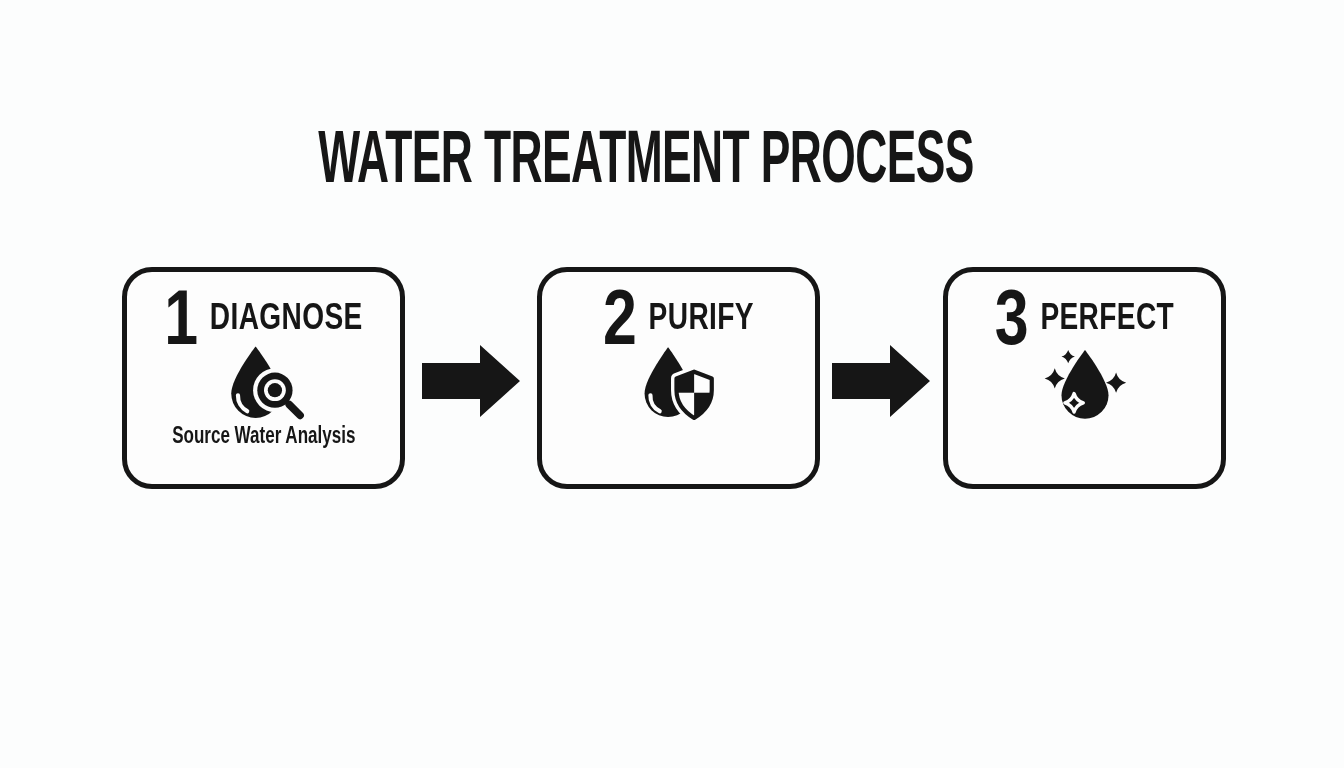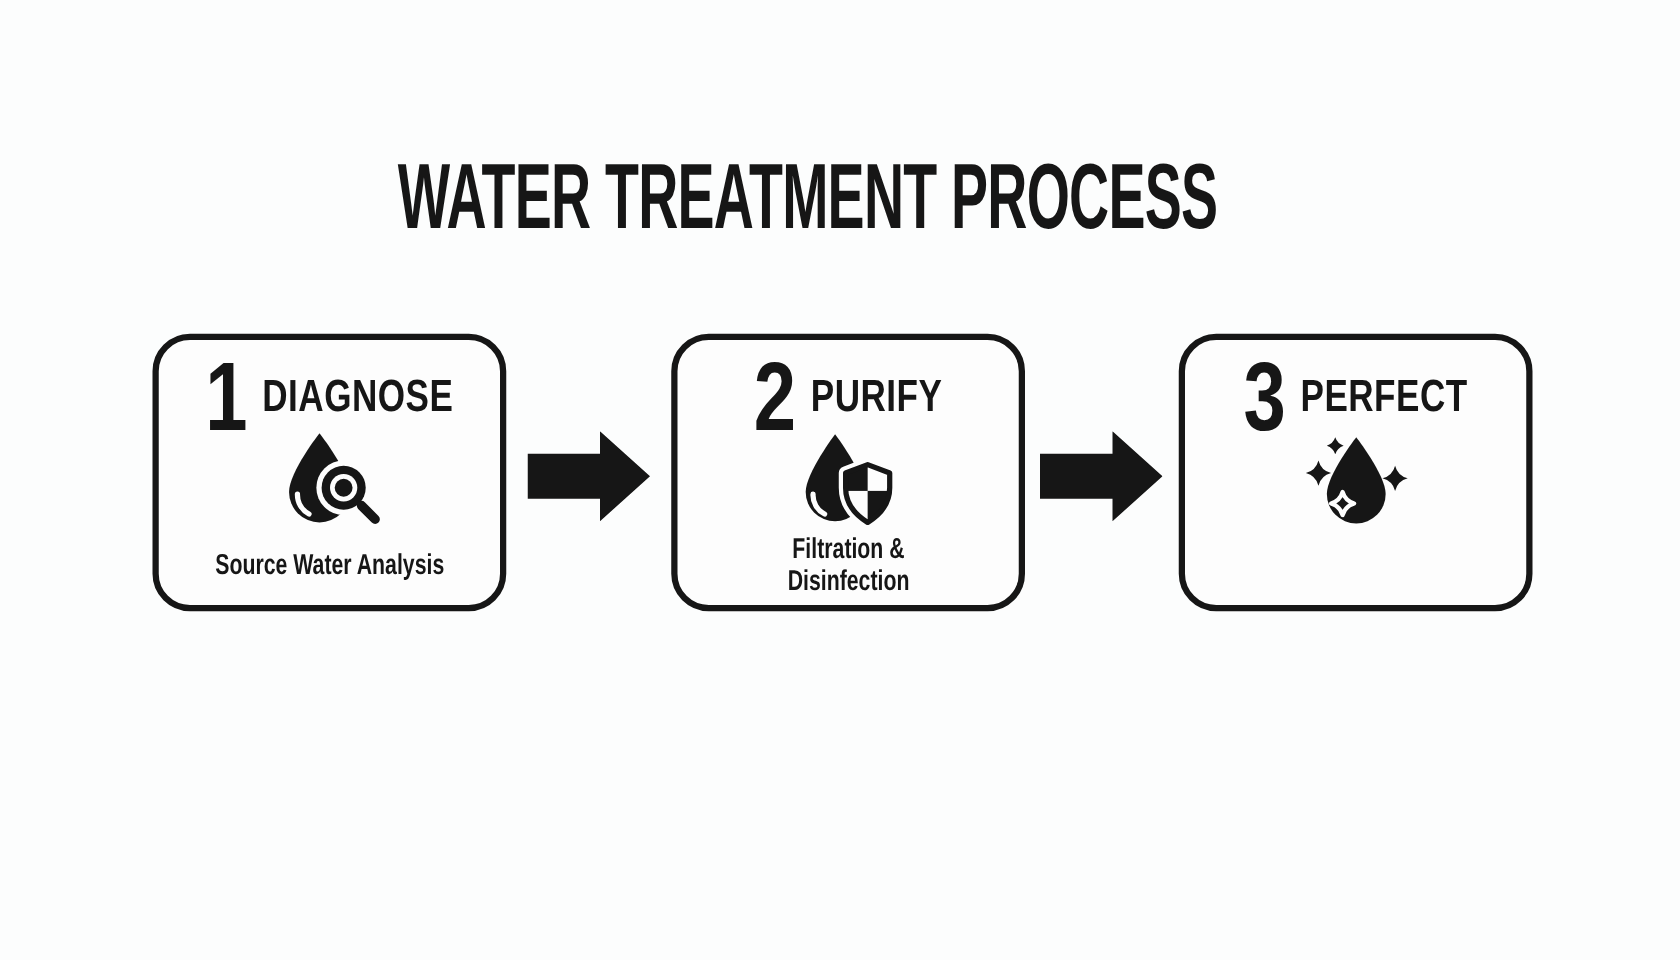--- a/index.html
+++ b/index.html
@@ -52,21 +52,21 @@
   }
 
   .step-icon{
     position:absolute;top:72px;left:0;width:100%;
     display:flex;justify-content:center;
   }
   .step-icon svg{width:84px;height:84px;display:block;}
 
   .step-caption-wrap{
     position:absolute;top:150px;left:0;width:100%;height:58px;
-    display:flex;align-items:center;justify-content:center;
+    display:flex;align-items:flex-start;justify-content:center;
   }
   .step-caption{
     display:inline-block;
     font-size:23px;line-height:26px;font-weight:bold;
     text-align:center;
     white-space:pre-line;
     transform:scaleX(0.74);
   }
 
   .arrow{
@@ -126,24 +126,20 @@
         <path d="M37 4 C37 4 9 41 9 59 A28 28 0 0 0 65 59 C65 41 37 4 37 4 Z" fill="currentColor"></path>
         <path d="M16 61 A20 20 0 0 0 27 80" stroke="#fdfdfd" stroke-width="5" fill="none" stroke-linecap="round"></path>
         <path d="M68 33 L89 41 L89 55 C89 70 81 80 68 88 C55 80 47 70 47 55 L47 41 Z" fill="#fdfdfd" stroke="#fdfdfd" stroke-width="13" stroke-linejoin="round"></path>
         <g clip-path="url(#shield-clip)">
           <rect x="47" y="33" width="21" height="25" fill="currentColor"></rect>
           <rect x="68" y="58" width="21" height="30" fill="currentColor"></rect>
         </g>
         <path d="M68 33 L89 41 L89 55 C89 70 81 80 68 88 C55 80 47 70 47 55 L47 41 Z" fill="none" stroke="currentColor" stroke-width="5" stroke-linejoin="round"></path>
       </svg>
     </div>
-    <div class="step-caption-wrap">
-      <span class="step-caption">Filtration &amp;
-Disinfection</span>
-    </div>
   </section>
 
   <div class="arrow arrow-2">
     <svg viewBox="0 0 98 72" aria-hidden="true">
       <polygon points="0,18 58,18 58,0 98,36 58,72 58,54 0,54" fill="currentColor"></polygon>
     </svg>
   </div>
 
   <section class="step-box step-3">
     <div class="step-header">

